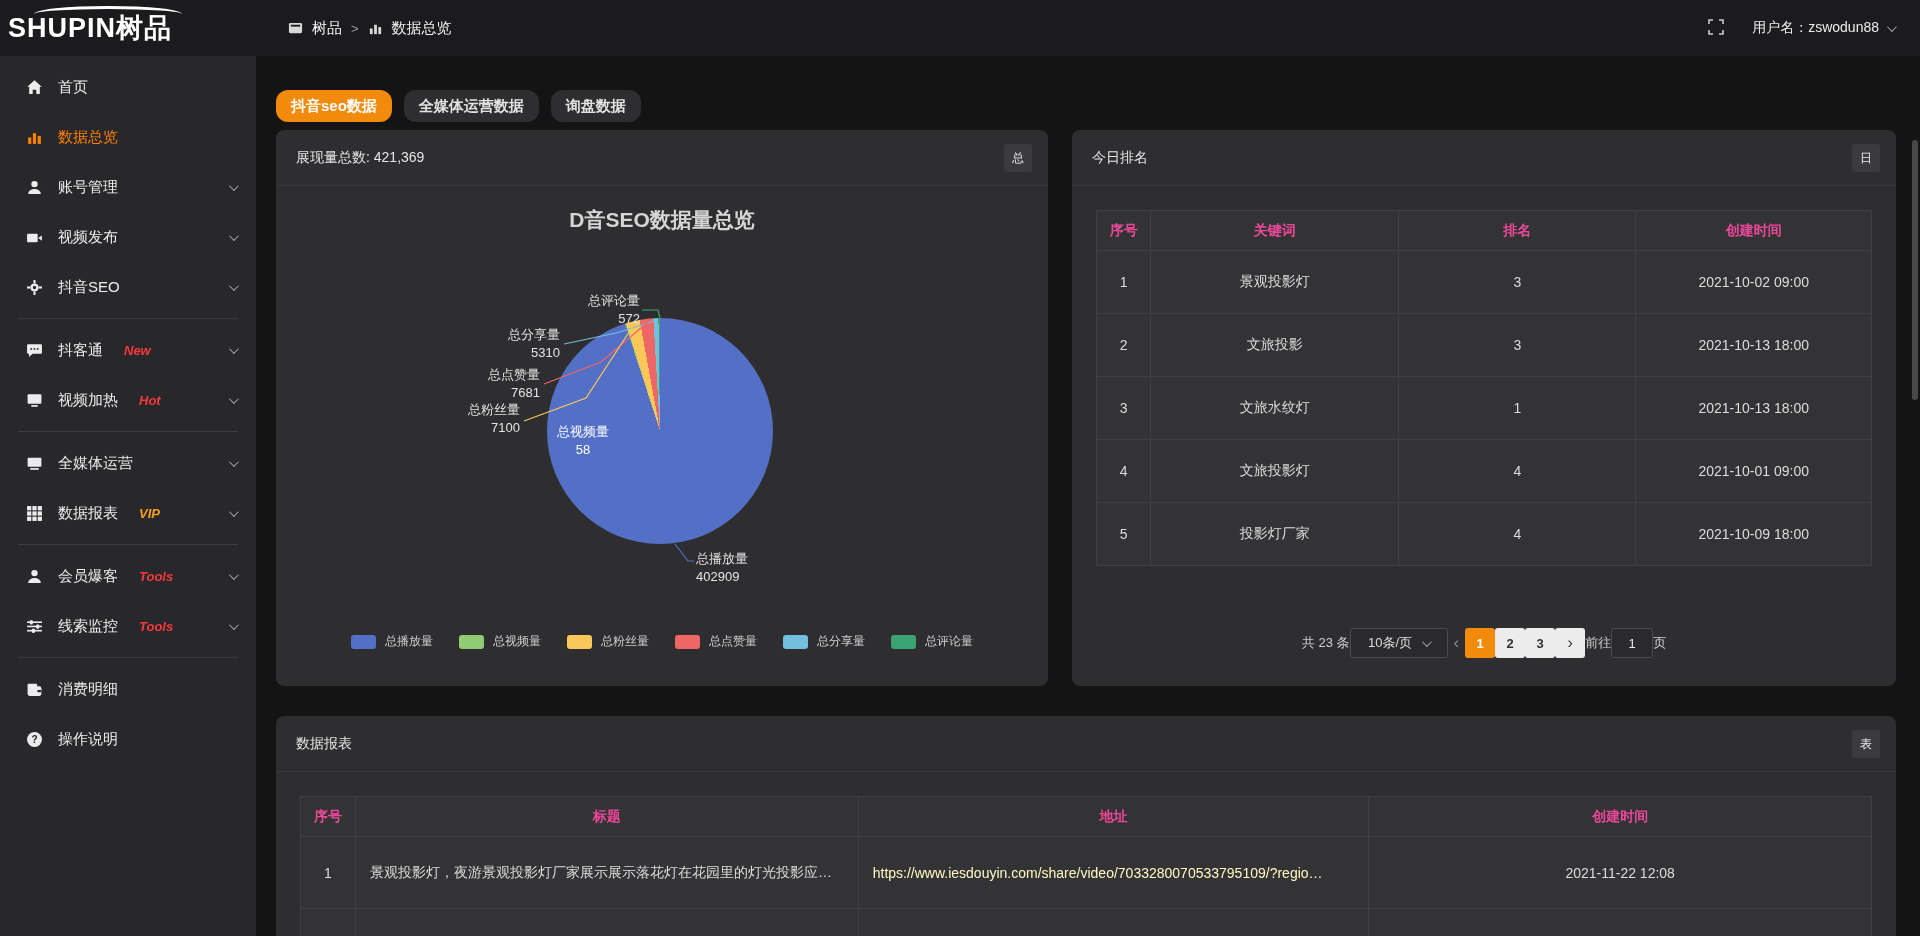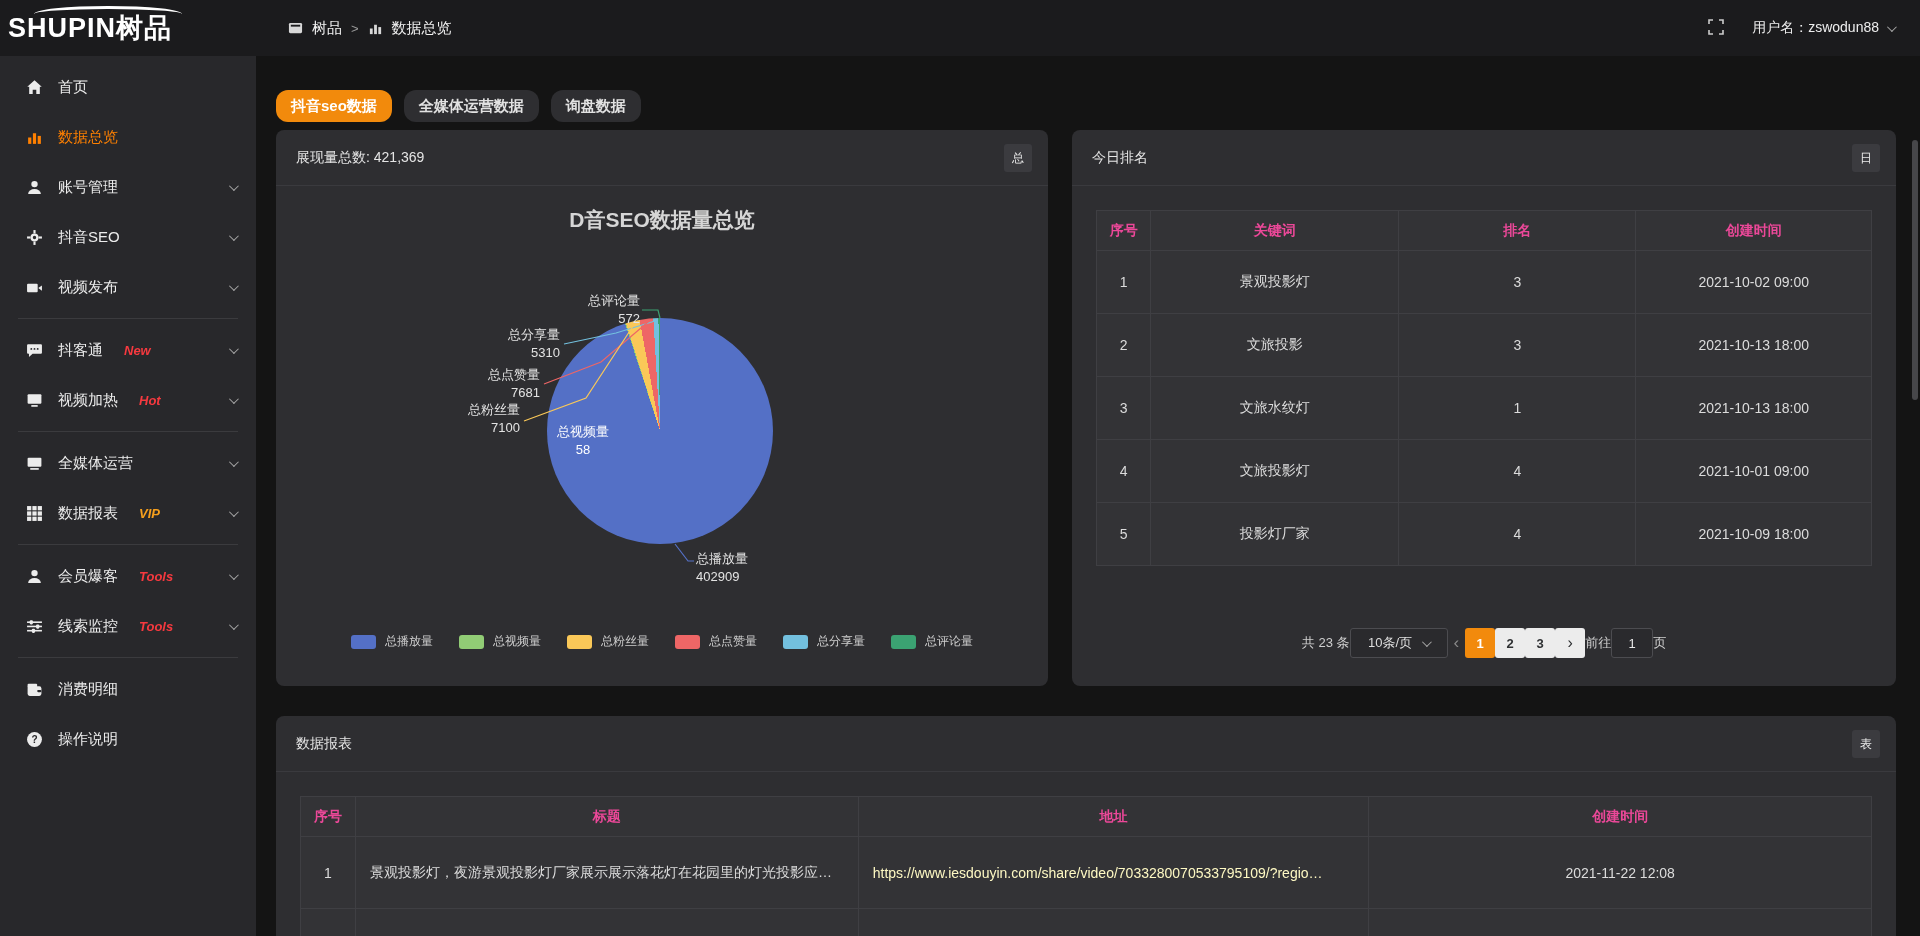--- a/index.html
+++ b/index.html
@@ -148,35 +148,35 @@
   <div class="menu-item">
     <svg class="ic" viewBox="0 0 16 16">
         <circle cx="8" cy="4.8" r="3"></circle>
         <path d="M2 14a6 4.6 0 0 1 12 0z"></path>
       </svg>
     <span>账号管理</span>
     <i class="chev"></i>
   </div>
   <div class="menu-item">
     <svg class="ic" viewBox="0 0 16 16">
+        <rect x="1" y="4.5" width="10" height="8" rx="1"></rect>
+        <path d="M11.5 8.5 15 6v5z"></path>
+      </svg>
+    <span>视频发布</span>
+    <i class="chev"></i>
+  </div>
+  <div class="menu-item">
+    <svg class="ic" viewBox="0 0 16 16">
         <rect x="7" y="1" width="2" height="3.2"></rect>
         <rect x="7" y="11.8" width="2" height="3.2"></rect>
         <rect x="1" y="7" width="3.2" height="2"></rect>
         <rect x="11.8" y="7" width="3.2" height="2"></rect>
         <path d="M8 4.2a3.8 3.8 0 1 0 0 7.6 3.8 3.8 0 0 0 0-7.6zm0 2.2a1.6 1.6 0 1 1 0 3.2 1.6 1.6 0 0 1 0-3.2z"></path>
       </svg>
     <span>抖音SEO</span>
-    <i class="chev"></i>
-  </div>
-  <div class="menu-item">
-    <svg class="ic" viewBox="0 0 16 16">
-        <rect x="1" y="4.5" width="10" height="8" rx="1"></rect>
-        <path d="M11.5 8.5 15 6v5z"></path>
-      </svg>
-    <span>视频发布</span>
     <i class="chev"></i>
   </div>
   <div class="side-divider"></div>
   <div class="menu-item">
     <svg class="ic" viewBox="0 0 16 16">
         <path d="M2 2h12a1 1 0 0 1 1 1v7a1 1 0 0 1-1 1H6.2L2.8 14v-3H2a1 1 0 0 1-1-1V3a1 1 0 0 1 1-1z"></path>
         <circle cx="5" cy="6.5" r="0.9" fill="#28282b"></circle>
         <circle cx="8" cy="6.5" r="0.9" fill="#28282b"></circle>
         <circle cx="11" cy="6.5" r="0.9" fill="#28282b"></circle>
       </svg>

